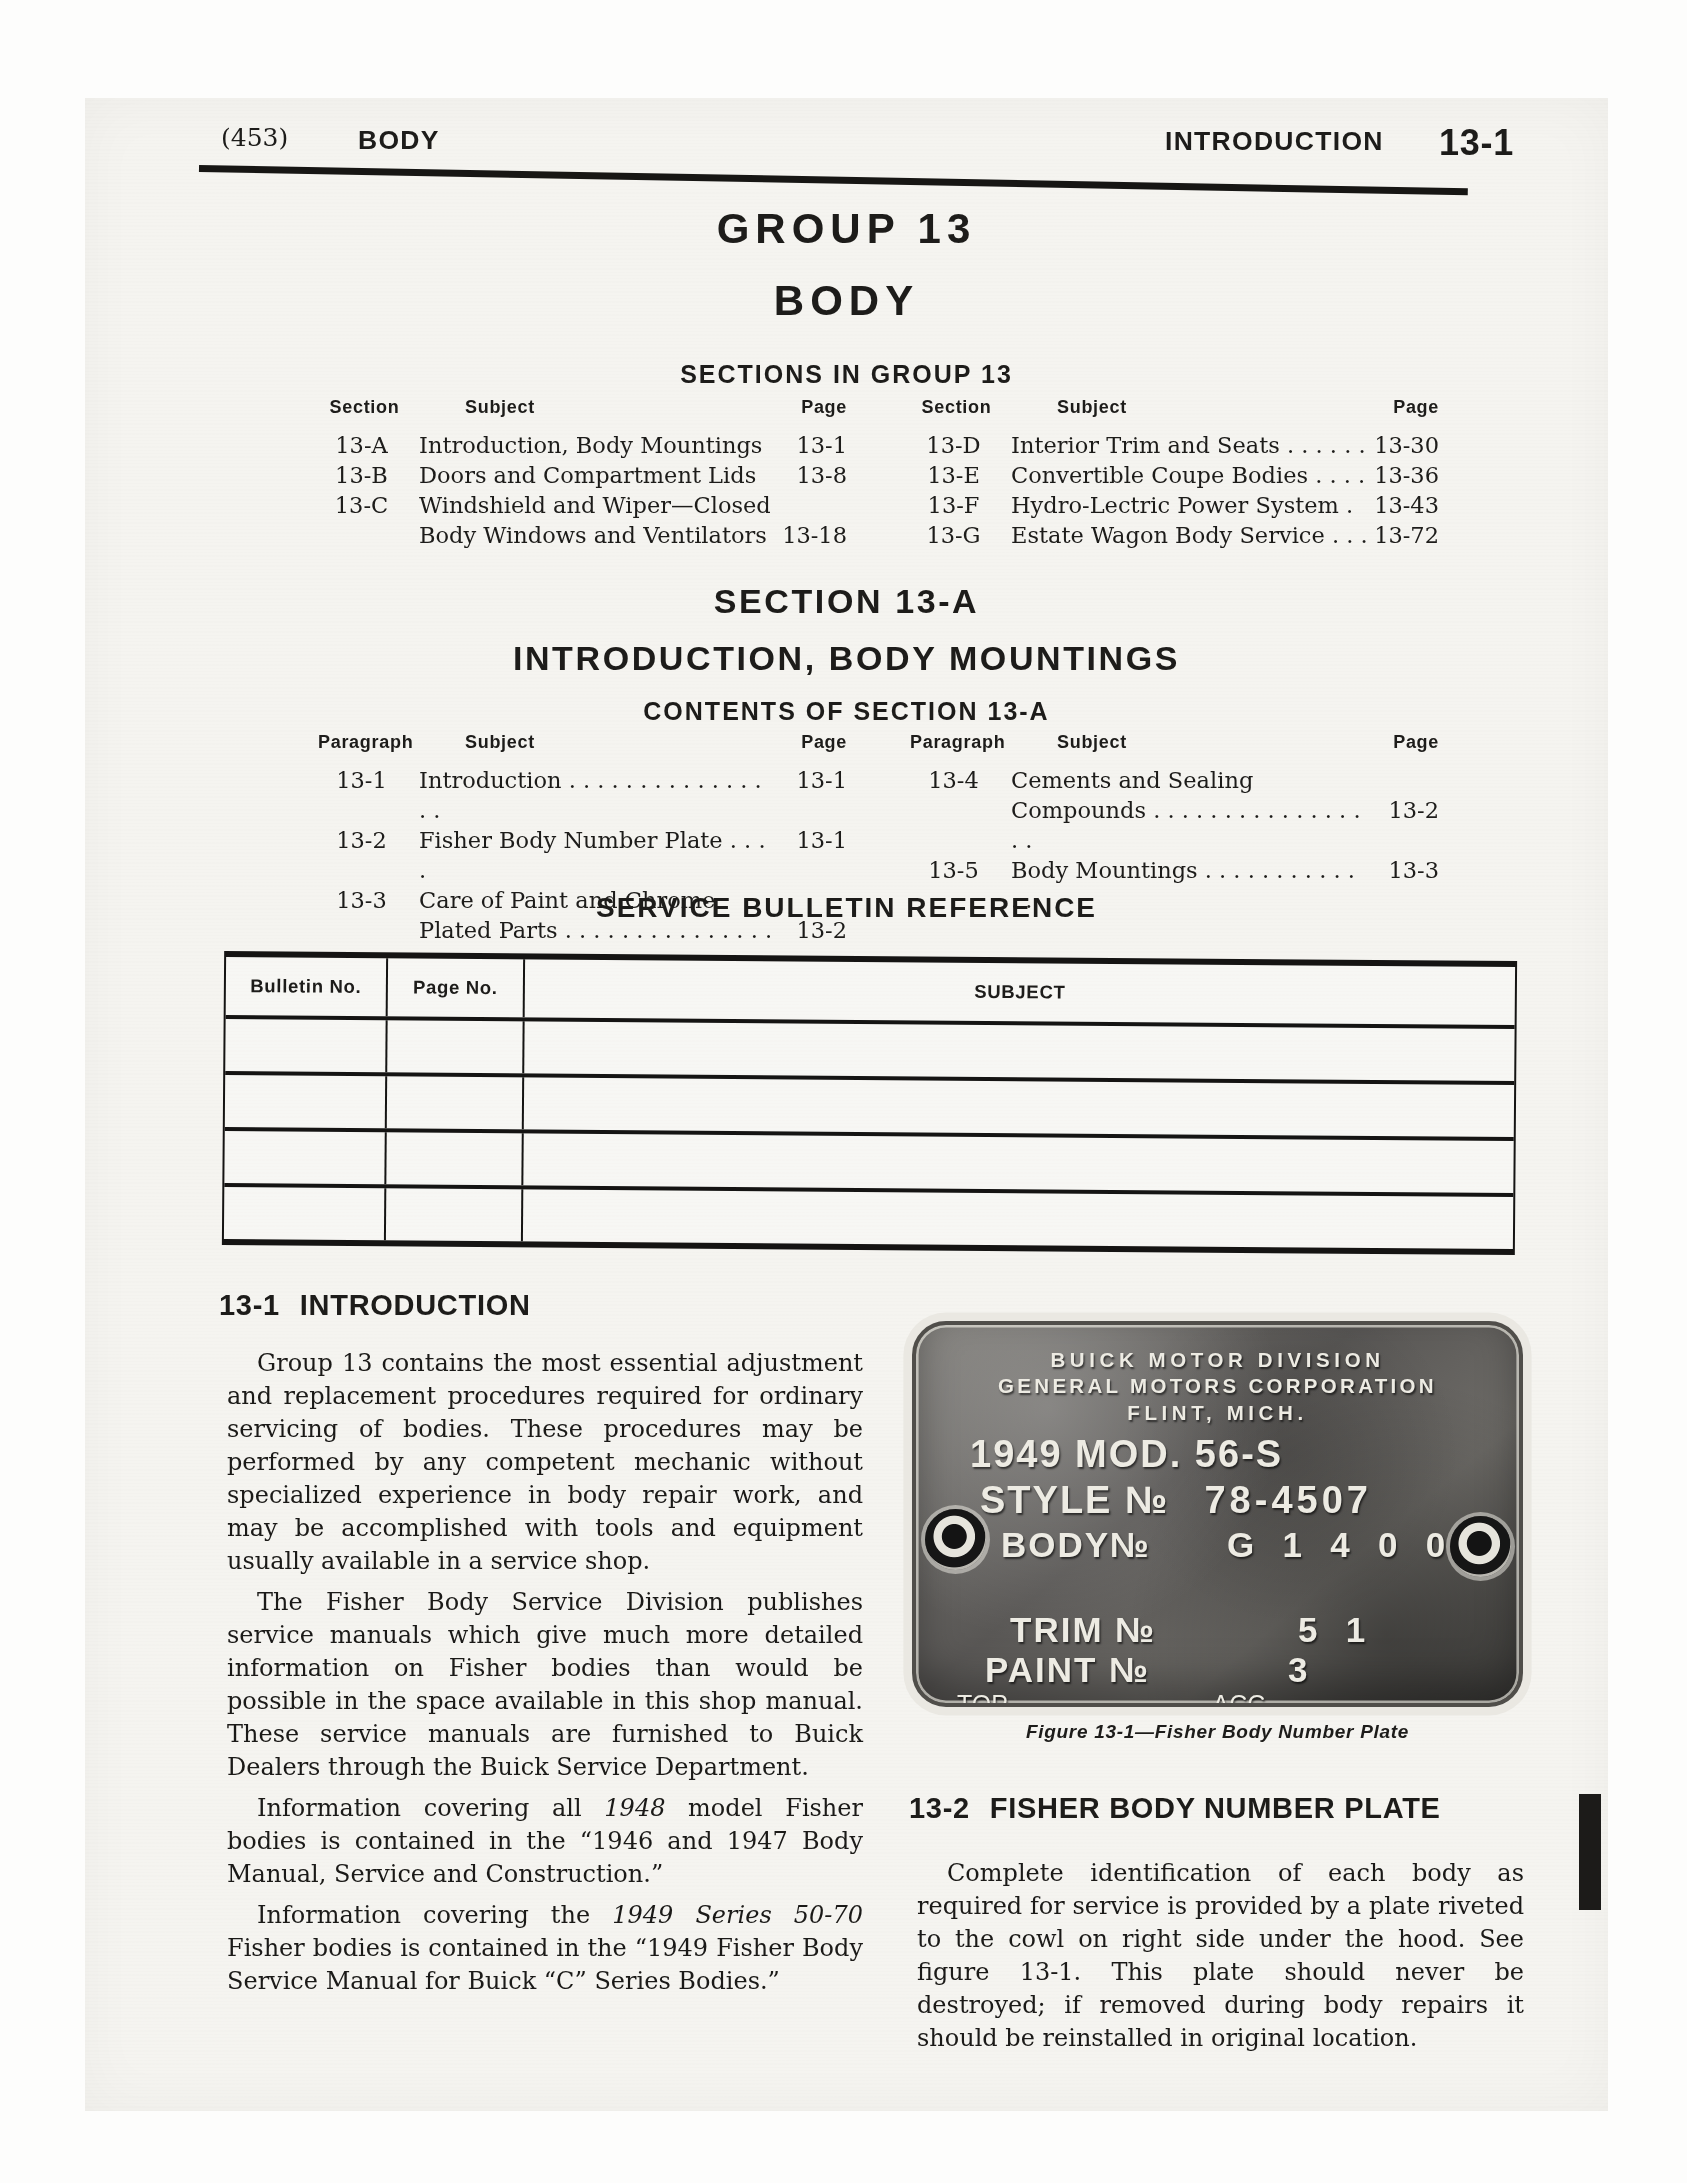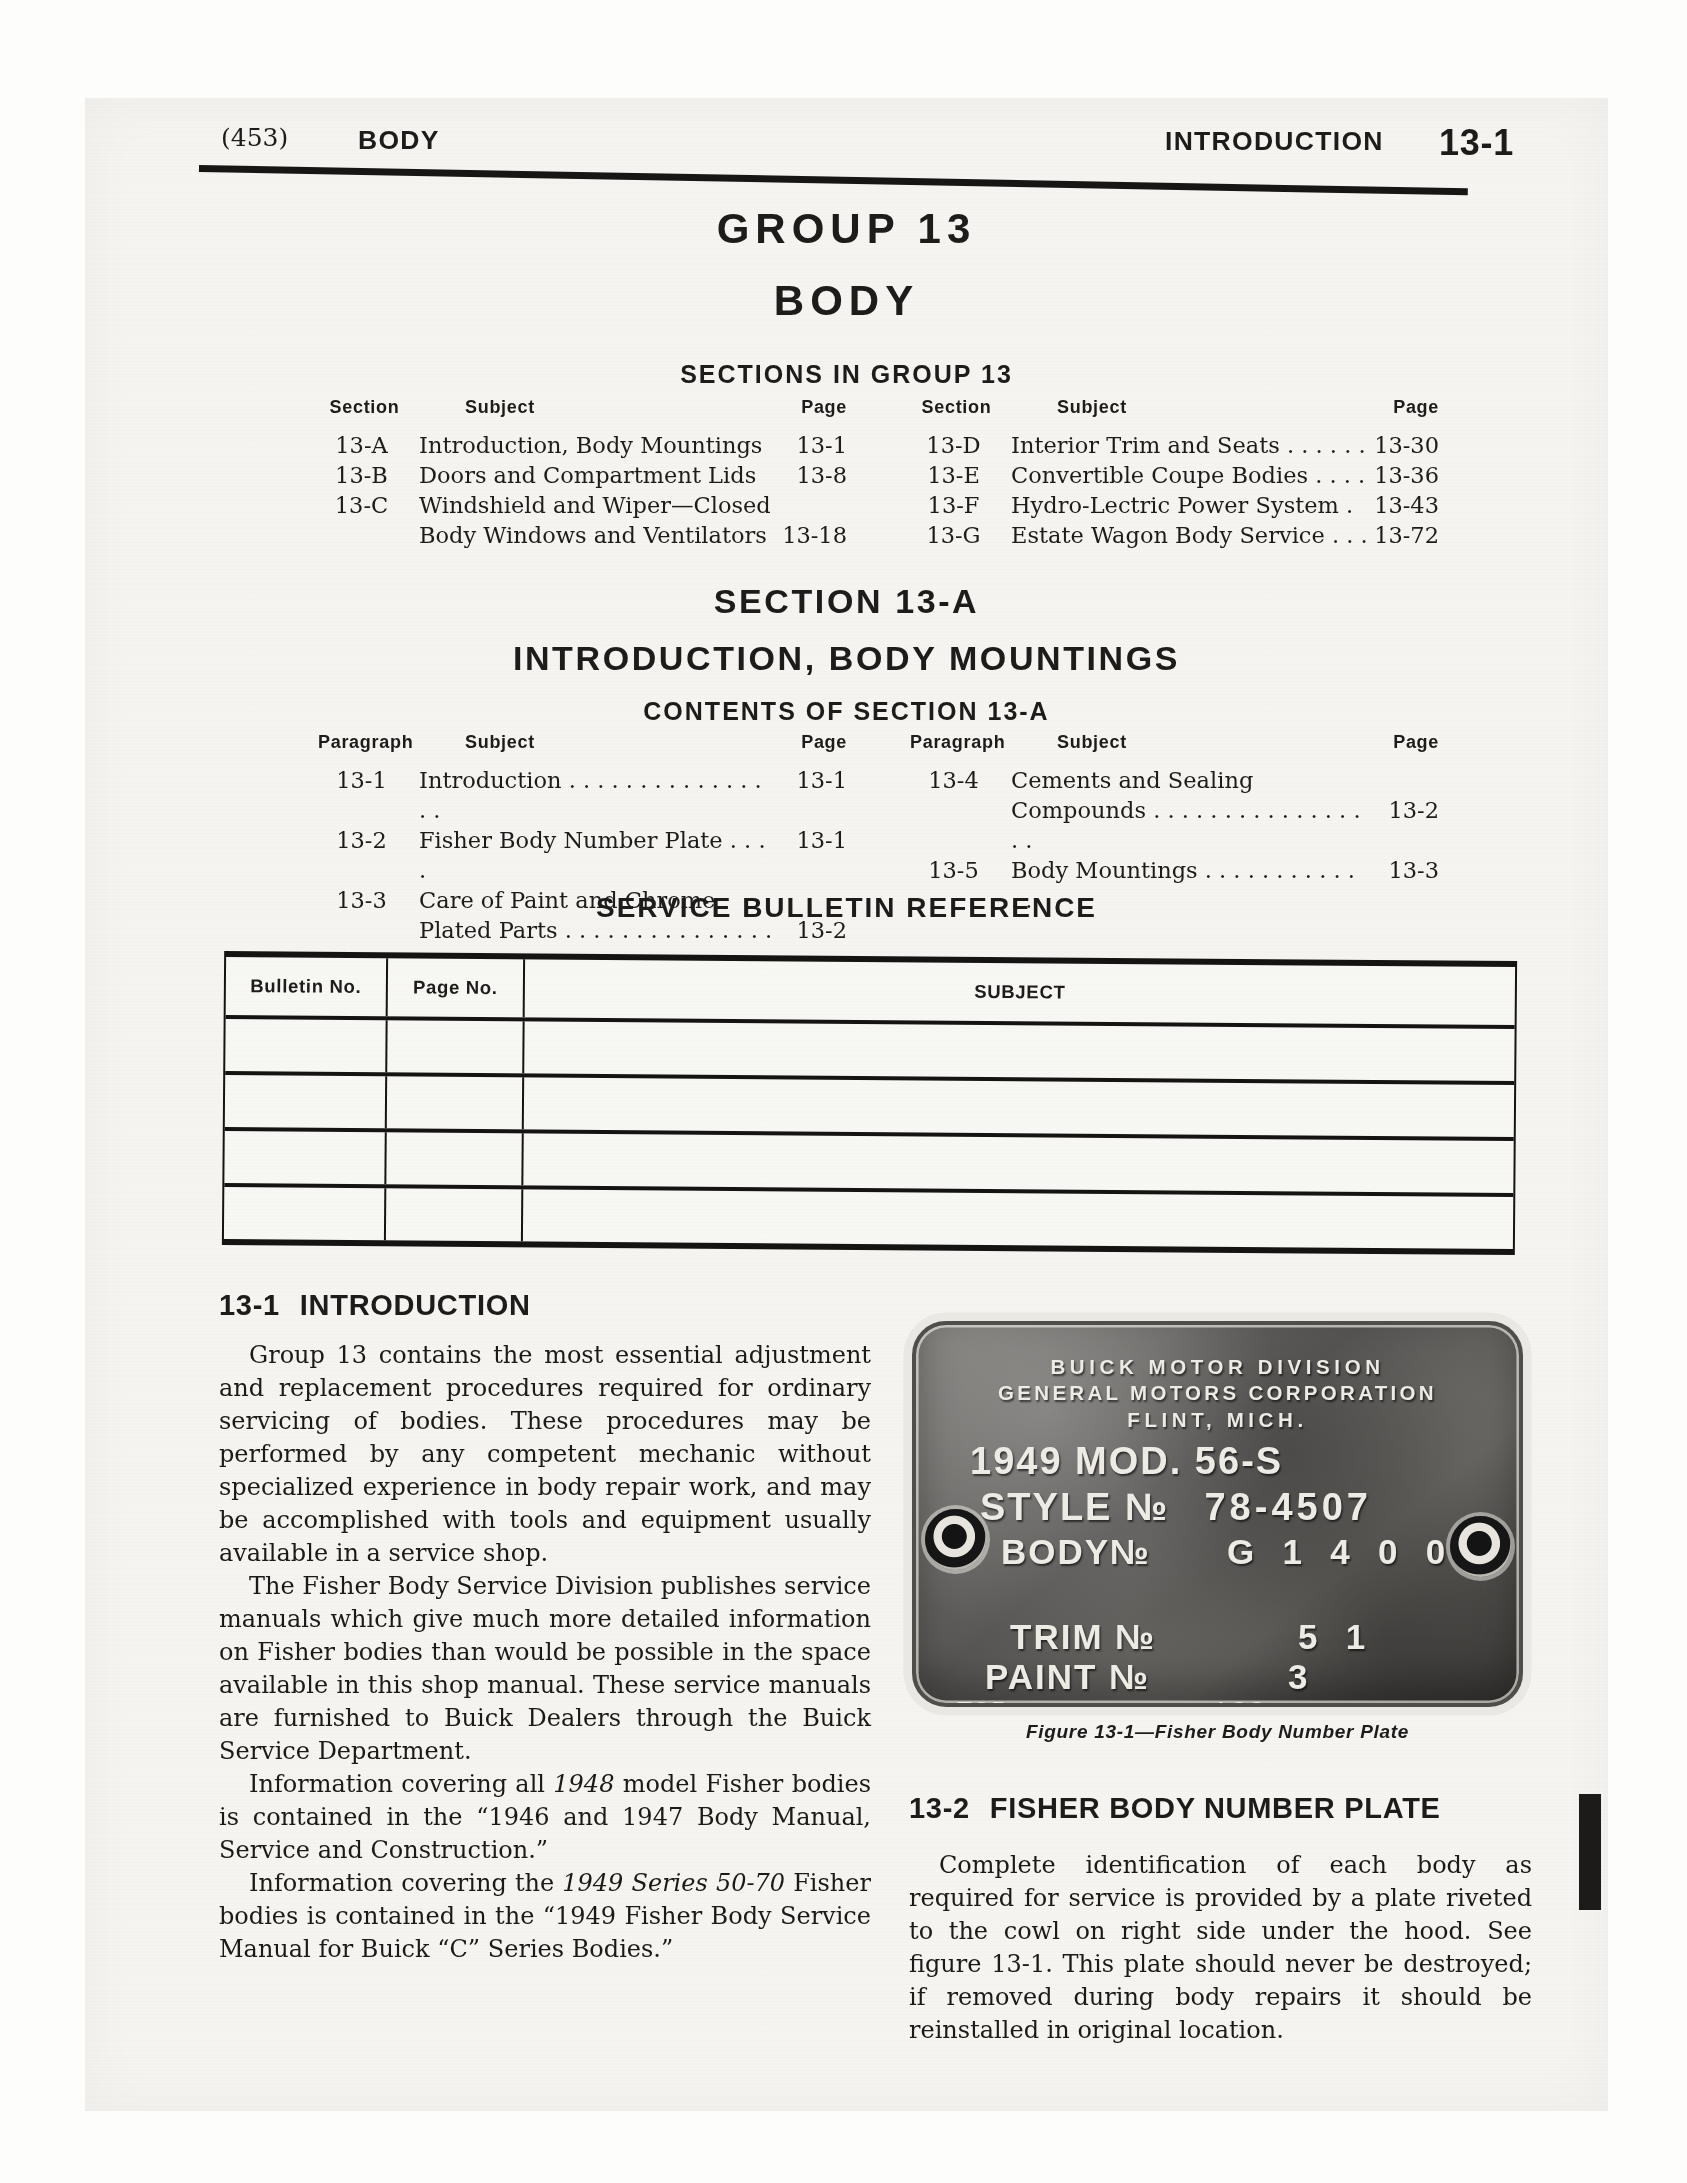--- a/index.html
+++ b/index.html
@@ -36,21 +36,21 @@
   .b-row{display:flex;height:52px;border-top:4.6px solid #151413;}
   .b-row.head{height:58px;border-top:none;font-weight:700;font-size:18.5px;letter-spacing:0.7px;}
   .b-c{border-right:2px solid #151413;display:flex;align-items:center;justify-content:center;}
   .b-c1{width:160px;}
   .b-c2{width:135px;}
   .b-c3{flex:1;border-right:none;}
   
   .art-h{font-weight:700;font-size:29px;letter-spacing:0.7px;white-space:nowrap;}
   .art-h .num{margin-right:20px;}
   .art{font-family:"DejaVu Serif",serif;font-size:24px;line-height:33px;text-align:justify;color:#1b1a18;}
-  .art p{margin:0;text-indent:30px;}
+  .art p{margin:8px;text-indent:30px;}
   .ital{font-style:italic;}
   
   .figure-wrap{width:635px;}
   .plate{position:relative;margin:10.6px 12px;height:378px;border-radius:34px;
          border:4px solid #504e4a;
          box-shadow:0 0 0 8.6px #eae8e2,inset 0 0 0 2.6px rgba(238,236,228,0.65),inset 0 -20px 40px rgba(0,0,0,0.35);
          background:
            radial-gradient(circle at 22% 22%,rgba(255,255,255,0.20),transparent 42%),
            radial-gradient(circle at 78% 82%,rgba(0,0,0,0.30),transparent 46%),
            radial-gradient(circle at 62% 34%,rgba(0,0,0,0.14),transparent 38%),
@@ -228,21 +228,21 @@
       <p>Group 13 contains the most essential adjustment and replacement procedures required for ordinary servicing of bodies. These procedures may be performed by any competent mechanic without specialized experience in body repair work, and may be accomplished with tools and equipment usually available in a service shop.</p>
       <p>The Fisher Body Service Division publishes service manuals which give much more detailed information on Fisher bodies than would be possible in the space available in this shop manual. These service manuals are furnished to Buick Dealers through the Buick Service Department.</p>
       <p><span>Information covering all </span><span class="ital">1948</span><span> model Fisher bodies is contained in the “1946 and 1947 Body Manual, Service and Construction.”</span></p>
       <p><span>Information covering the </span><span class="ital">1949 Series 50-70</span><span> Fisher bodies is contained in the “1949 Fisher Body Service Manual for Buick “C” Series Bodies.”</span></p>
     </div>
 
     <div class="abs figure-wrap" style="left:815px;top:1212px;">
       <div class="plate">
         <div class="rivet" style="left:9.3px;top:184px;"></div>
         <div class="rivet" style="right:8px;top:191px;"></div>
-        <div style="padding-top:29px;">
+        <div style="padding-top:22px;">
           <div class="plate-txt p-sm">BUICK MOTOR DIVISION</div>
           <div class="plate-txt p-sm" style="letter-spacing:3.3px;">GENERAL MOTORS CORPORATION</div>
           <div class="plate-txt p-sm">FLINT, MICH.</div>
           <div class="plate-txt p-row" style="margin-left:54px;margin-top:5.3px;">1949 MOD. 56-S</div>
           <div class="plate-txt p-row" style="margin-left:64px;">
             <span>STYLE №</span>
             <span style="margin-left:22.5px;letter-spacing:4px;">78-4507</span>
           </div>
           <div class="plate-txt p-row" style="margin-left:85px;font-size:35px;line-height:44px;">
             <span>BODY№</span>

